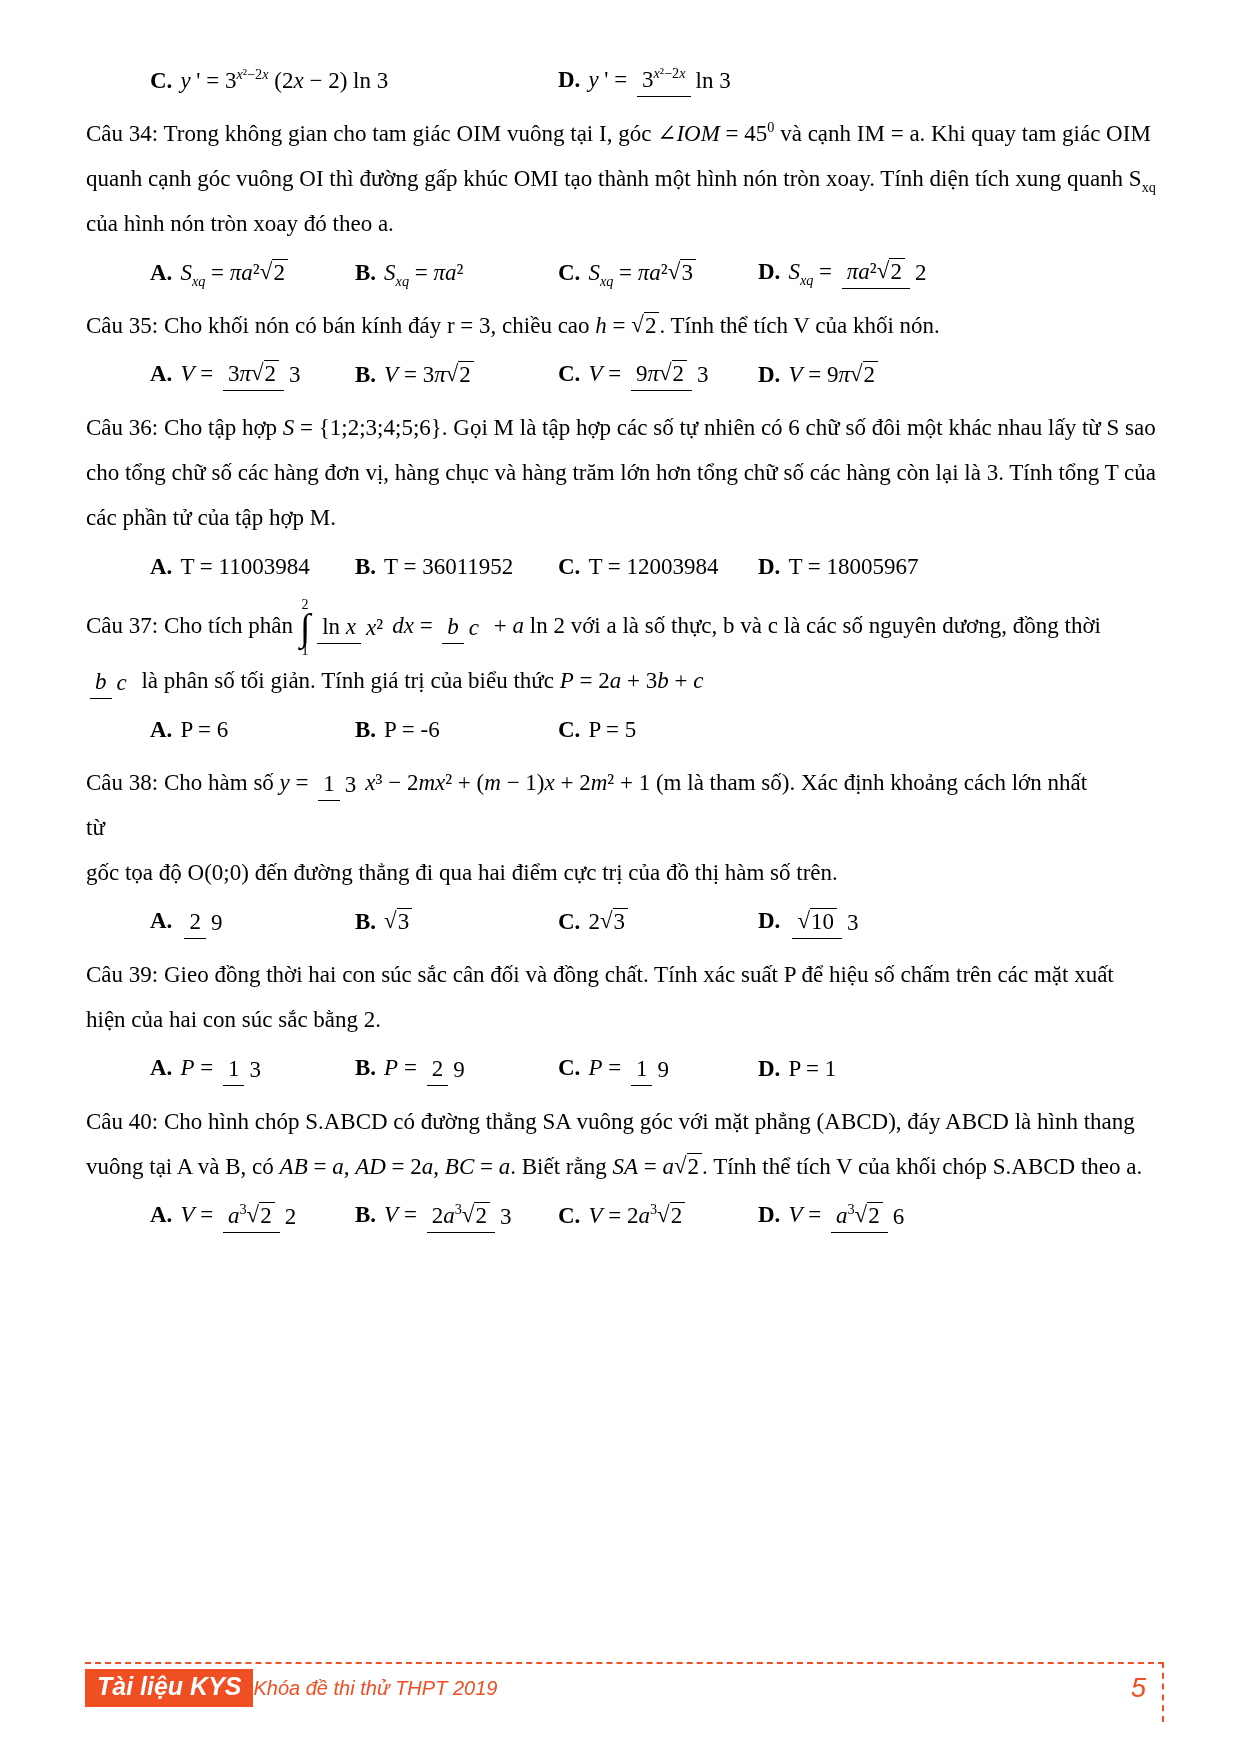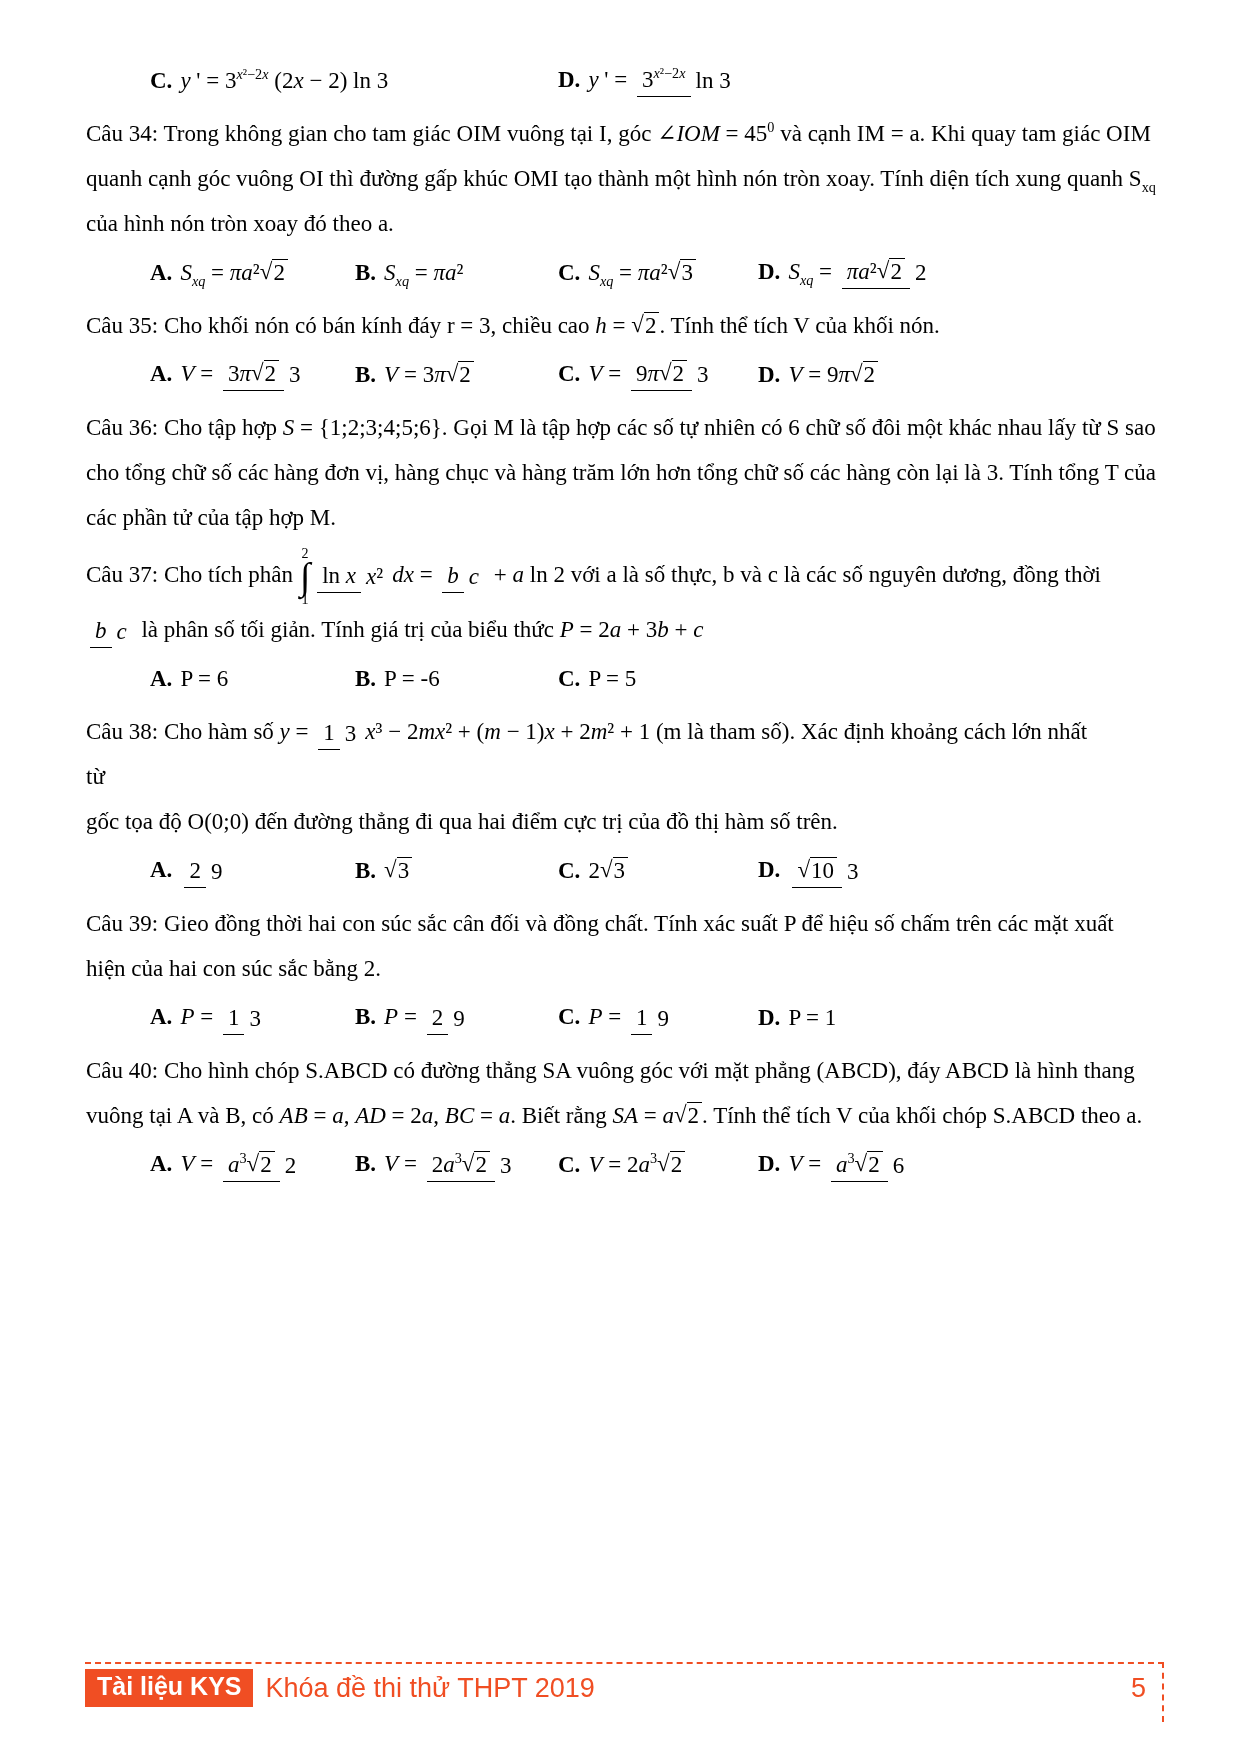--- a/index.html
+++ b/index.html
@@ -26,23 +26,23 @@
   .sqrt .rsign{display:inline-block;transform:translateY(-1px);}
   .sqrt .rad{border-top:1.6px solid #000;padding:0 3px 0 1px;}
   .int{display:inline-flex;flex-direction:column;align-items:center;vertical-align:middle;
        margin:0 3px 0 1px;line-height:1;}
   .int .ilim{font-size:14px;line-height:1.1;}
   .int .isign{font-size:38px;line-height:0.8;font-style:italic;}
   
   .footer{position:absolute;left:85px;top:1662px;width:1079px;
           font-family:"Liberation Sans","DejaVu Sans",sans-serif;}
   .footer-rule{border-top:2.5px dashed #f04e23;height:0;}
-  .footer-row{display:flex;align-items:center;padding-top:5px;}
+  .footer-row{display:flex;align-items:center;padding-top:5px;font-style:italic;}
   .badge{background:#f04e23;color:#fff;font-weight:700;font-size:25px;padding:3px 12px 6px;}
-  .footer-title{color:#f04e23;font-size:27px;margin-left:12px;}
+  .footer-title{color:#f04e23;font-size:20px;}
   .footer-page{margin-left:auto;color:#f04e23;font-size:27px;margin-right:18px;}
   .footer-vline{position:absolute;right:0;top:0;height:60px;border-left:2.5px dashed #f04e23;width:0;}
 </style>
 </head>
 <body>
 
 <div class="page">
   <div class="content">
 
     <div class="opts opts-2col">
@@ -77,20 +77,26 @@
         <span class="opt"><b class="olabel">C.</b><span><i>V</i> = <span class="frac">
                 <span class="num">9<i>π</i><span class="sqrt"><span class="rsign">√</span><span class="rad">2</span></span></span>
                 <span class="den">3</span>
               </span></span></span>
         <span class="opt"><b class="olabel">D.</b><span><i>V</i> = 9<i>π</i><span class="sqrt"><span class="rsign">√</span><span class="rad">2</span></span></span></span>
       </div>
     </div>
 
     <div class="q">
       <p class="qline"><b class="qnum">Câu 36:</b> <span>Cho tập hợp <i>S</i> = {1;2;3;4;5;6}. Gọi M là tập hợp các số tự nhiên có 6 chữ số đôi một khác nhau lấy từ S sao cho tổng chữ số các hàng đơn vị, hàng chục và hàng trăm lớn hơn tổng chữ số các hàng còn lại là 3. Tính tổng T của các phần tử của tập hợp M.</span></p>
+      <div class="opts">
+        <span class="opt"><b class="olabel">A.</b><span>T = 11003984</span></span>
+        <span class="opt"><b class="olabel">B.</b><span>T = 36011952</span></span>
+        <span class="opt"><b class="olabel">C.</b><span>T = 12003984</span></span>
+        <span class="opt"><b class="olabel">D.</b><span>T = 18005967</span></span>
+      </div>
     </div>
 
     <div class="q">
       <p class="qline"><b class="qnum">Câu 37:</b> <span>Cho tích phân <span class="int">
               <span class="ilim">2</span>
               <span class="isign">∫</span>
               <span class="ilim">1</span>
             </span><span class="frac">
               <span class="num">ln <i>x</i></span>
               <span class="den"><i>x</i>²</span>

